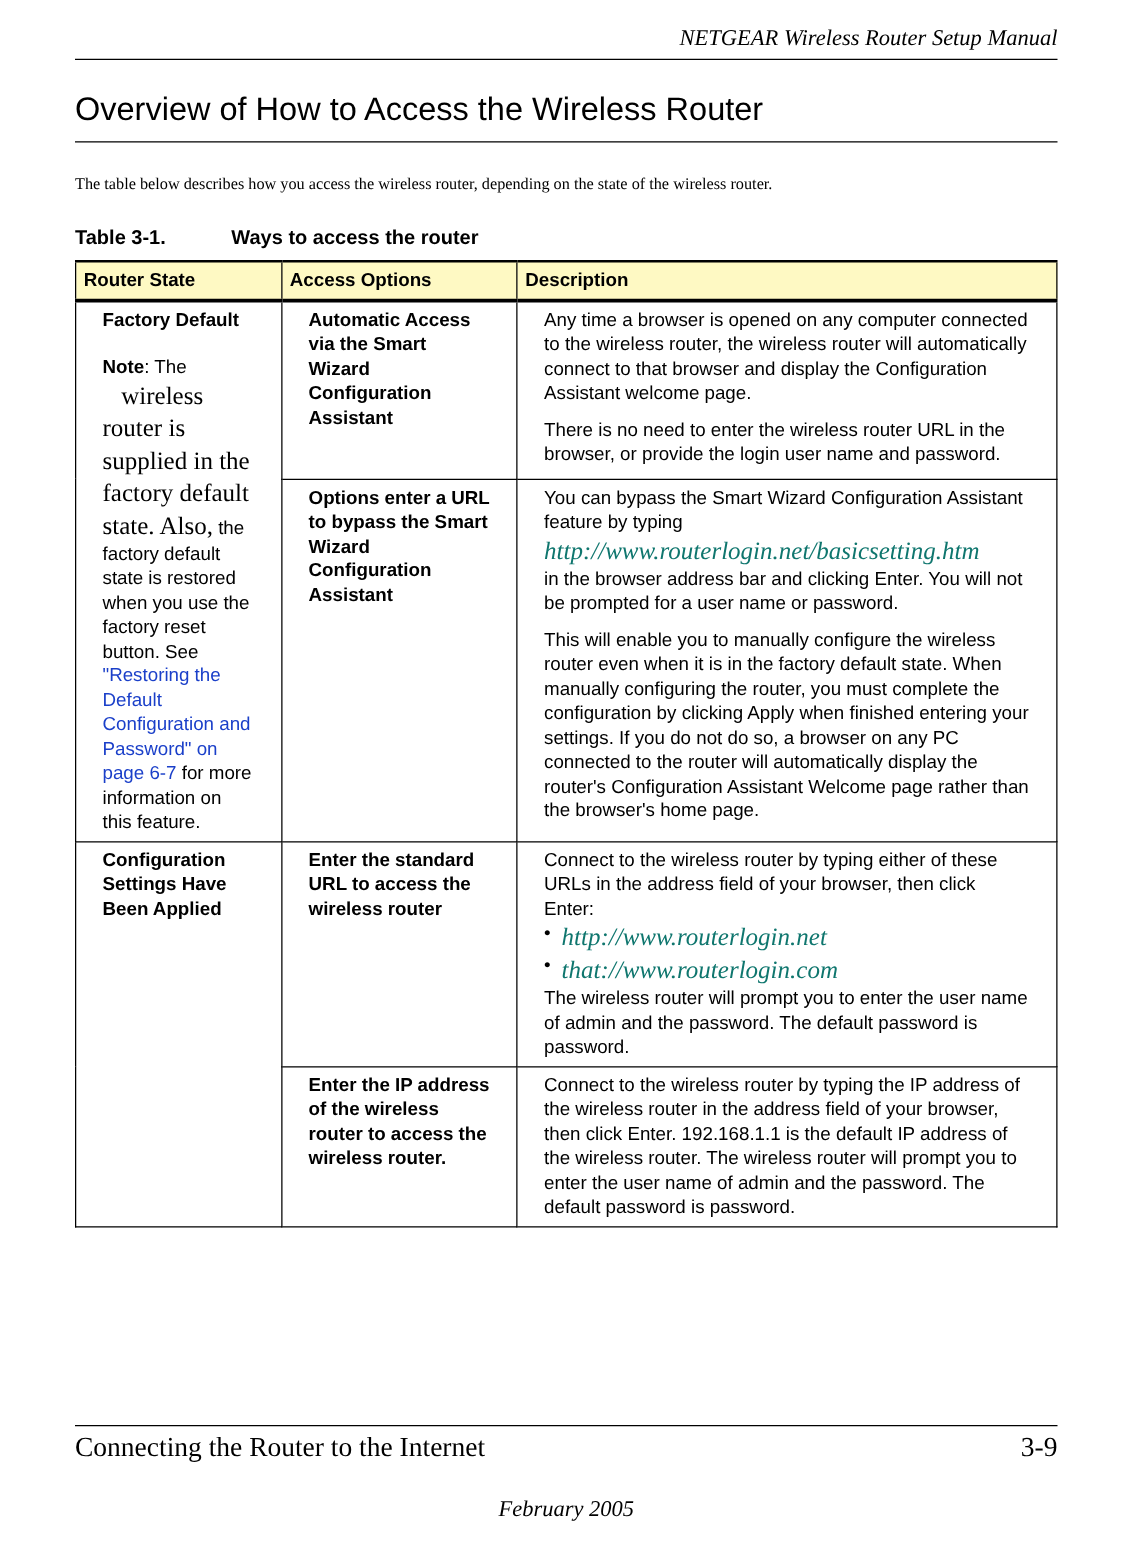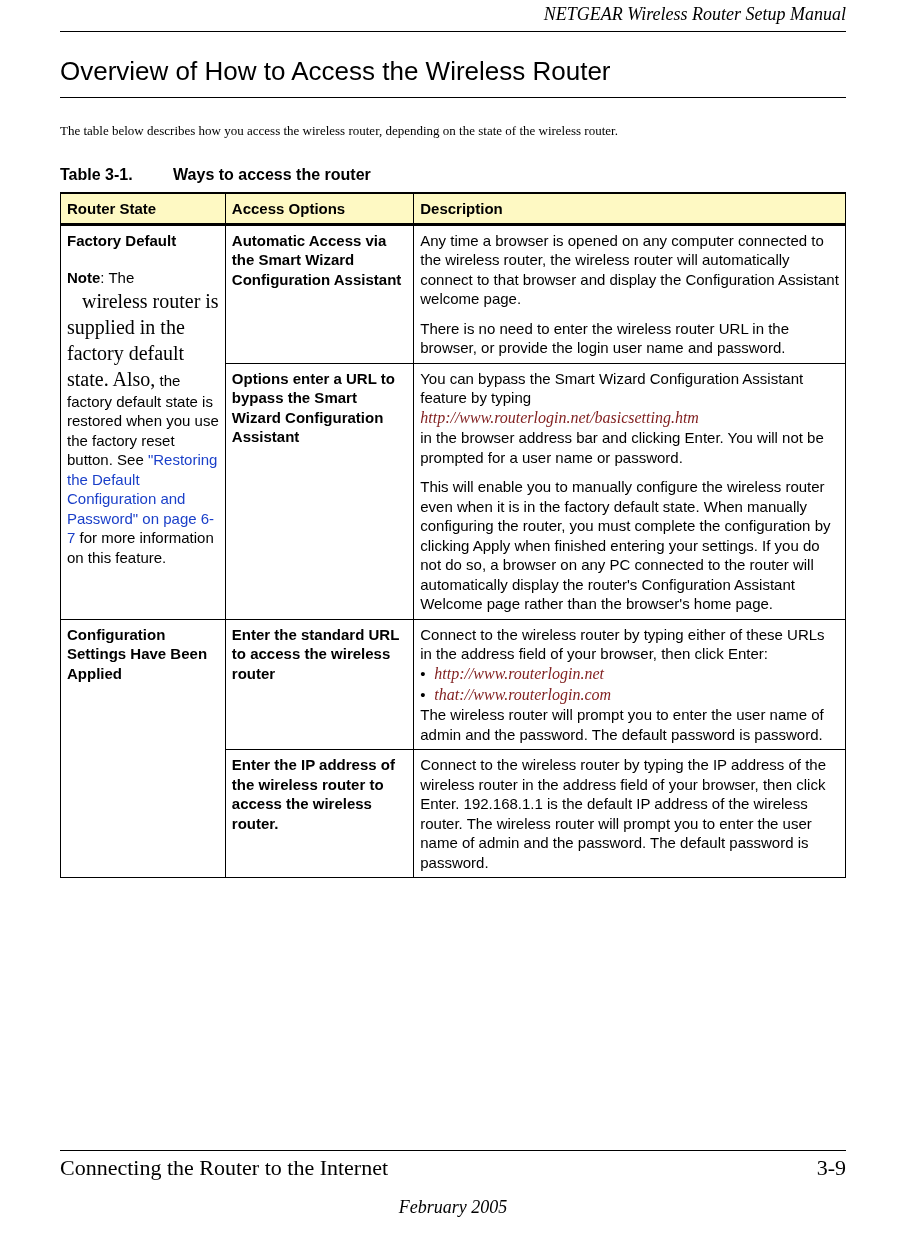--- a/index.html
+++ b/index.html
@@ -9,89 +9,89 @@
       height: 1248px;
       background: #fff;
       position: relative;
       padding: 0 60px;
     }
     .header-title {
       font-style: italic;
       font-family: "Times New Roman", Times, serif;
       font-size: 18px;
       text-align: right;
-      padding: 4px 0 6px 0;
+      padding: 20px 0 6px 0;
     }
     .hr-thin { border: none; border-top: 1.5px solid #000; margin: 0 0 16px 0; }
     .hr-mid { border: none; border-top: 1.5px solid #000; margin: 6px 0 24px 0; }
     h1 {
       font-size: 26px;
       font-weight: normal;
       padding: 8px 0 4px 0;
     }
     .intro {
       font-family: "Times New Roman", Times, serif;
       font-size: 13px;
       line-height: 1.35;
       margin: 8px 0 26px 0;
     }
     .table-caption {
       font-weight: bold;
       font-size: 16px;
       margin-bottom: 8px;
     }
-    .table-caption .num { display: inline-block; margin-right: 36px; }
+    .table-caption .num { display: inline-block; margin-right: 48px; }
     table {
       border-collapse: collapse;
       width: 100%;
       font-size: 15px;
     }
     th {
       background: #fef9c3;
       text-align: left;
       font-weight: bold;
       padding: 6px 6px;
       border: 1px solid #000;
       border-top: 2px solid #000;
     }
     td {
       border: 1px solid #000;
-      padding: 5px 6px;
+      padding: 5px 21px;
       vertical-align: top;
       line-height: 1.3;
     }
     tr.first-data-row td { border-top: 3px solid #000; }
     .col1 { width: 21%; }
     .col2 { width: 24%; }
     .col3 { width: 55%; }
     .bold { font-weight: bold; }
     .serif-lg { font-family: "Times New Roman", Times, serif; font-size: 20px; margin-left: 15px; }
     .link-blue { color: #1a3fc9; }
-    .link-italic { color: #7f1d1d; font-style: italic; font-family: "Times New Roman", Times, serif; font-size: 16px; }
+    .link-italic { color: #0f766e; font-style: italic; font-family: "Times New Roman", Times, serif; font-size: 20px; }
     .cell-block { margin-bottom: 10px; }
     .cell-block:last-child { margin-bottom: 0; }
     .footer {
       position: absolute;
       bottom: 30px;
       left: 60px;
       right: 60px;
     }
     .footer-hr { border: none; border-top: 1.5px solid #000; margin-bottom: 4px; }
     .footer-row {
       display: flex;
       justify-content: space-between;
       font-family: "Times New Roman", Times, serif;
       font-size: 22px;
     }
     .footer-date {
       text-align: center;
       font-style: italic;
       font-family: "Times New Roman", Times, serif;
       font-size: 18px;
-      margin-top: 16px;
+      margin-top: 26px;
     }
     .bullet-row { display: flex; }
     .bullet { width: 14px; flex-shrink: 0; }
   </style>
 </head>
 <body>
 
 <div class="header-title">NETGEAR Wireless Router Setup Manual</div>
 <hr class="hr-thin">
 

